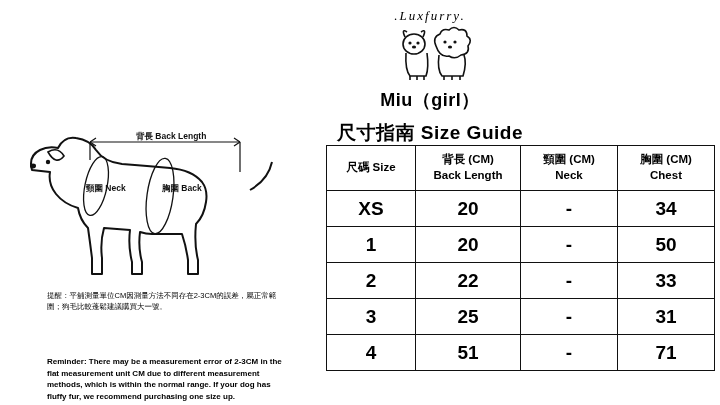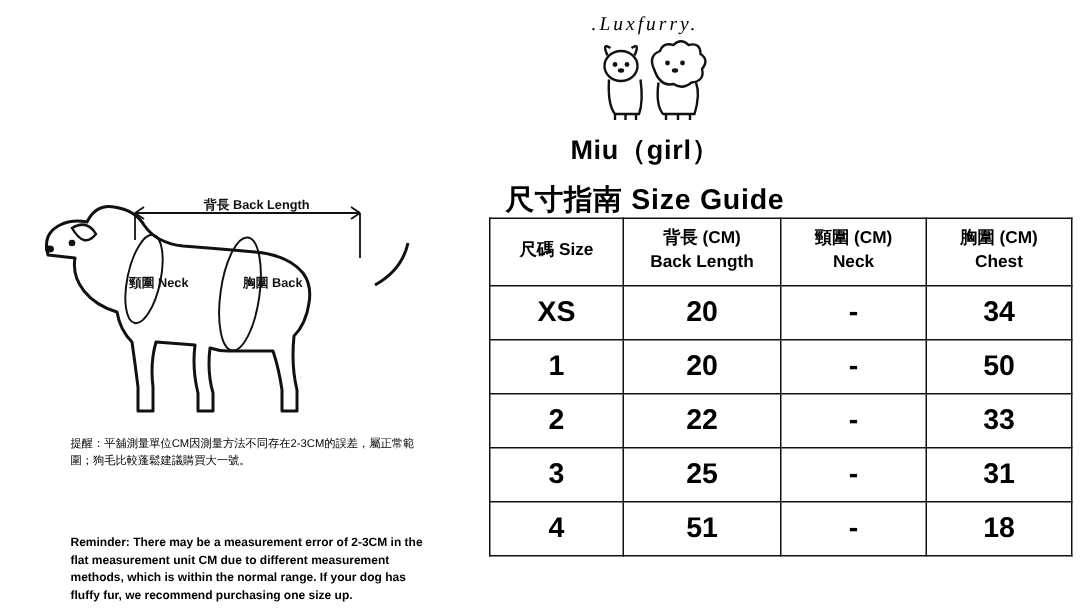--- a/index.html
+++ b/index.html
@@ -264,16 +264,16 @@
     <tr>
       <td>3</td>
       <td>25</td>
       <td class="dash">-</td>
       <td>31</td>
     </tr>
     <tr>
       <td>4</td>
       <td>51</td>
       <td class="dash">-</td>
-      <td>18</td>
+      <td>71</td>
     </tr>
   </tbody>
 </table>
 
 </body></html>

